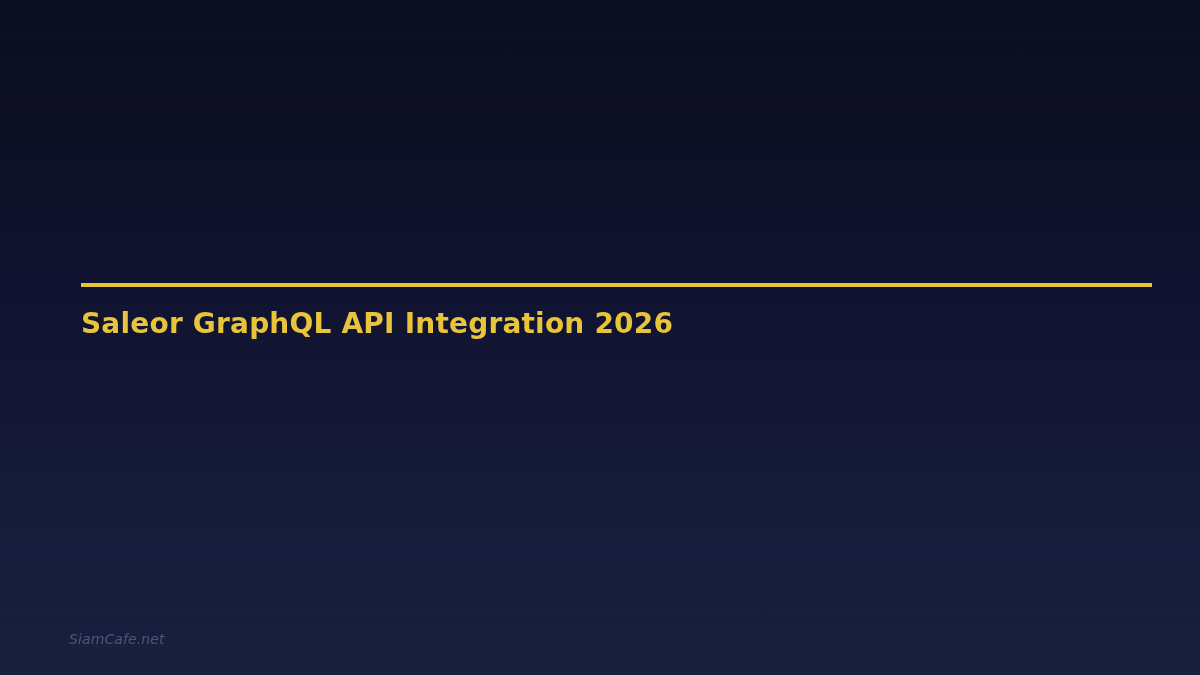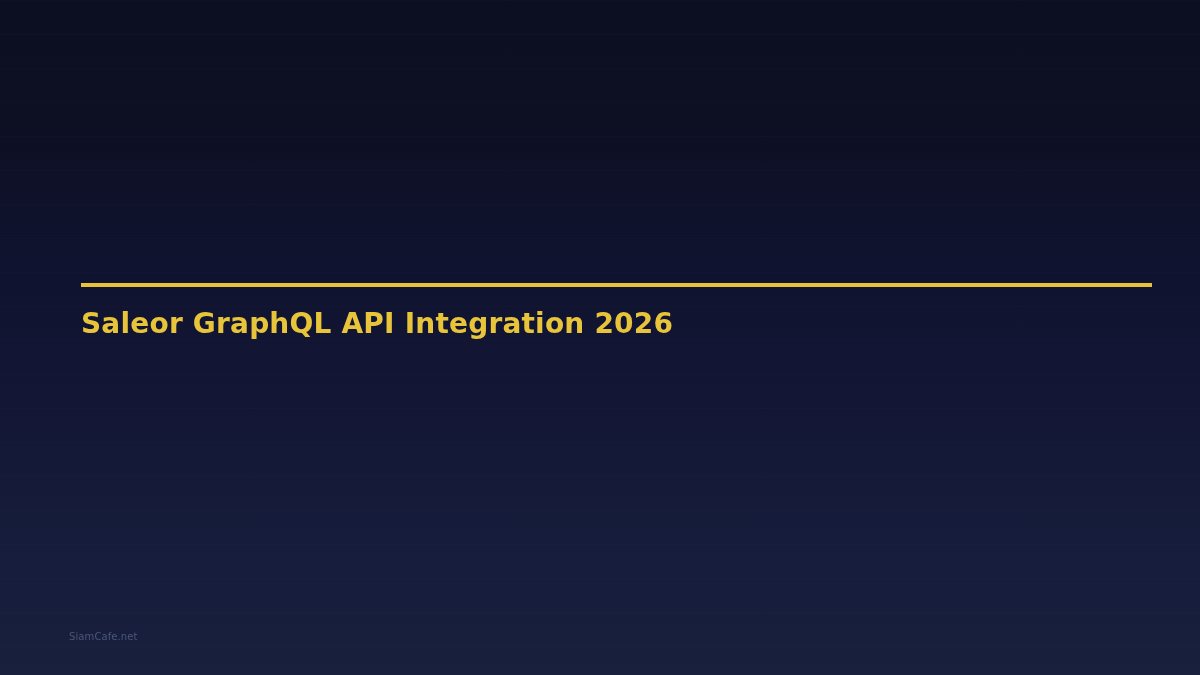--- a/index.html
+++ b/index.html
@@ -55,26 +55,27 @@
     font-weight:bold;
     line-height:1.15;
     letter-spacing:0.2px;
     color:#e8c43a;
     white-space:nowrap;
   }
   .footer-brand {
     position:absolute;
     left:69px;
     top:630px;
-    font-size:10px;
+    font-size:14px;
     font-weight:normal;
     line-height:1.4;
     color:#4b5679;
     letter-spacing:0.1px;
     z-index:2;
+    font-style:italic;
   }
 </style>
 </head>
 <body>
 
 <div class="slide">
 
   <div class="title-block">
     <span class="accent-rule"></span>
     <h1 class="slide-title">Saleor GraphQL API Integration 2026</h1>

